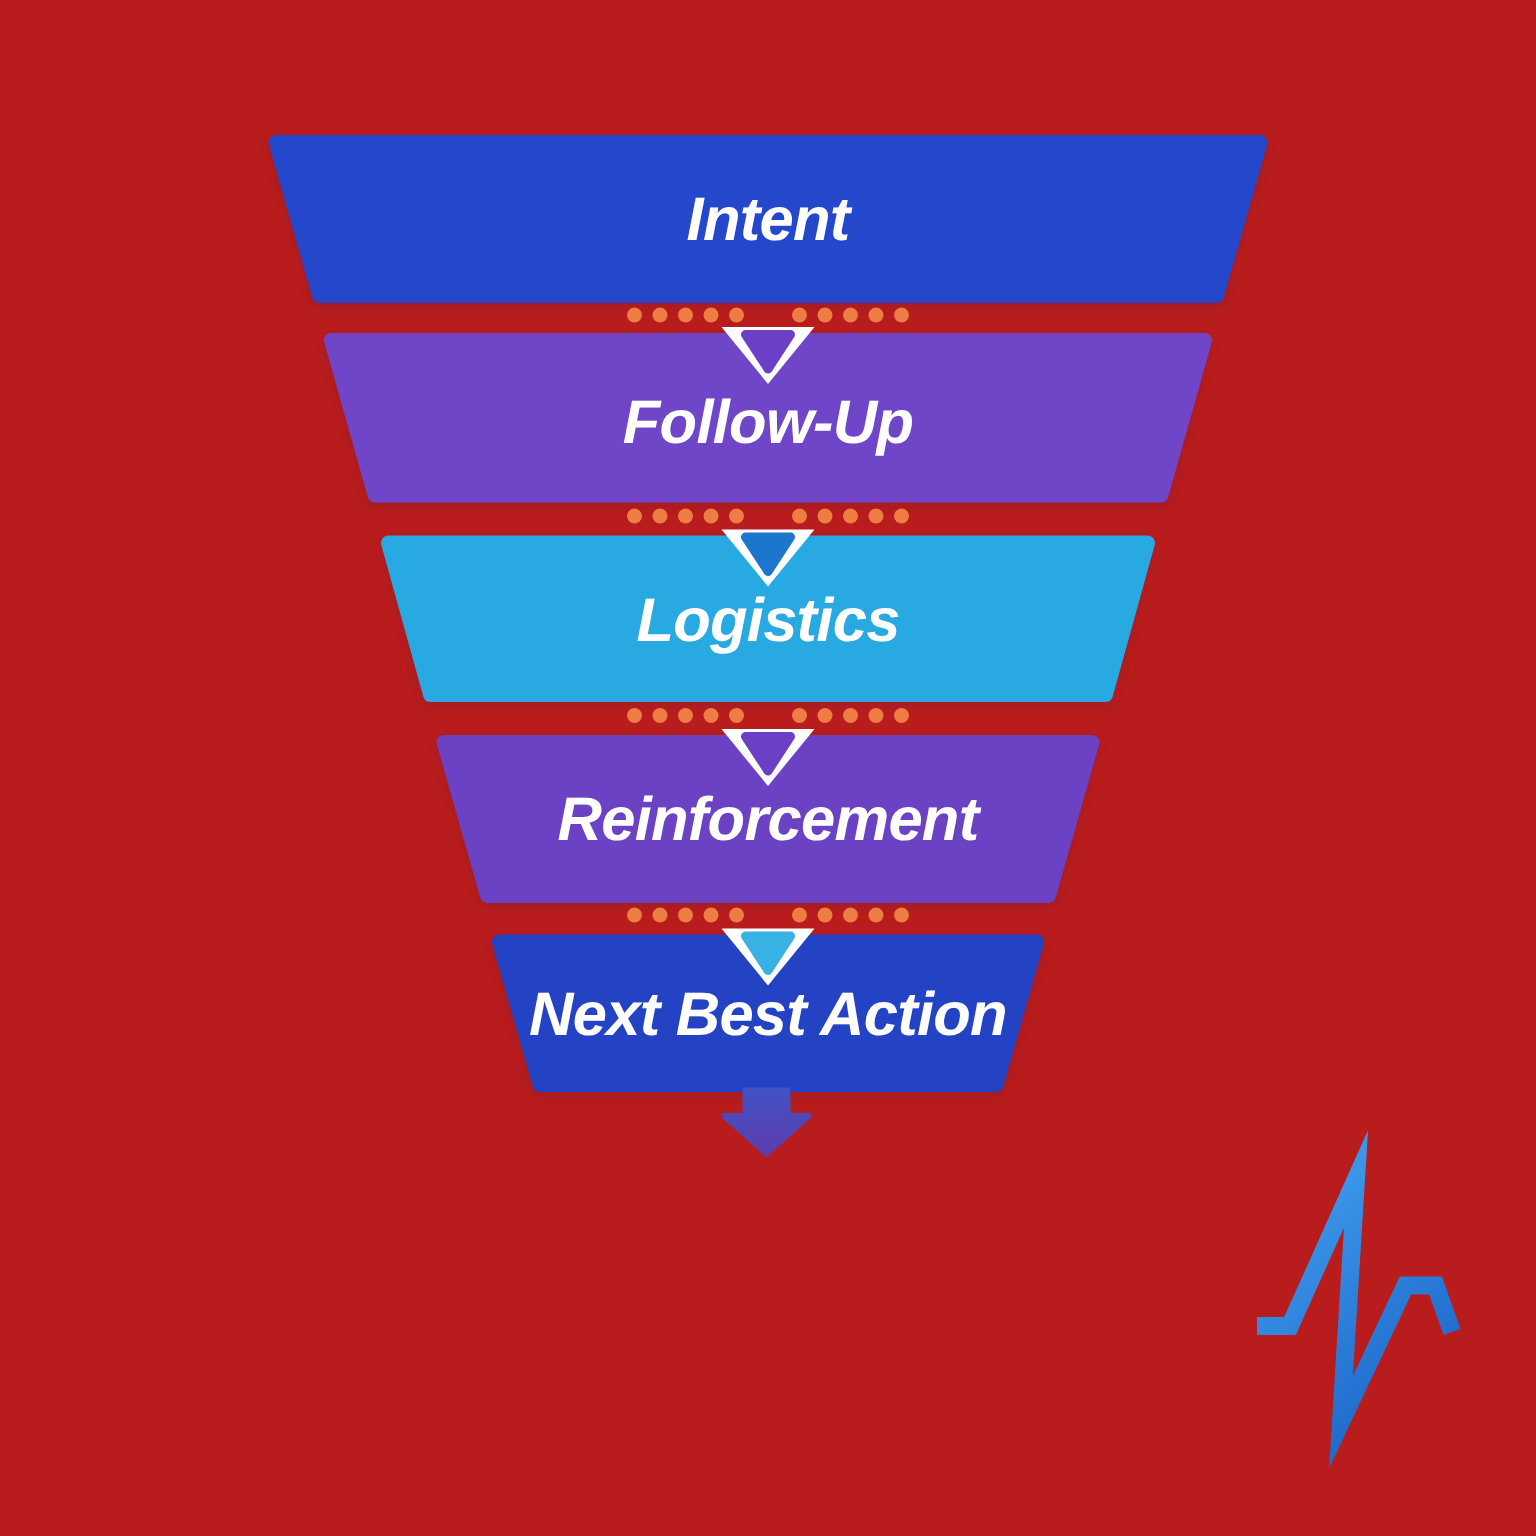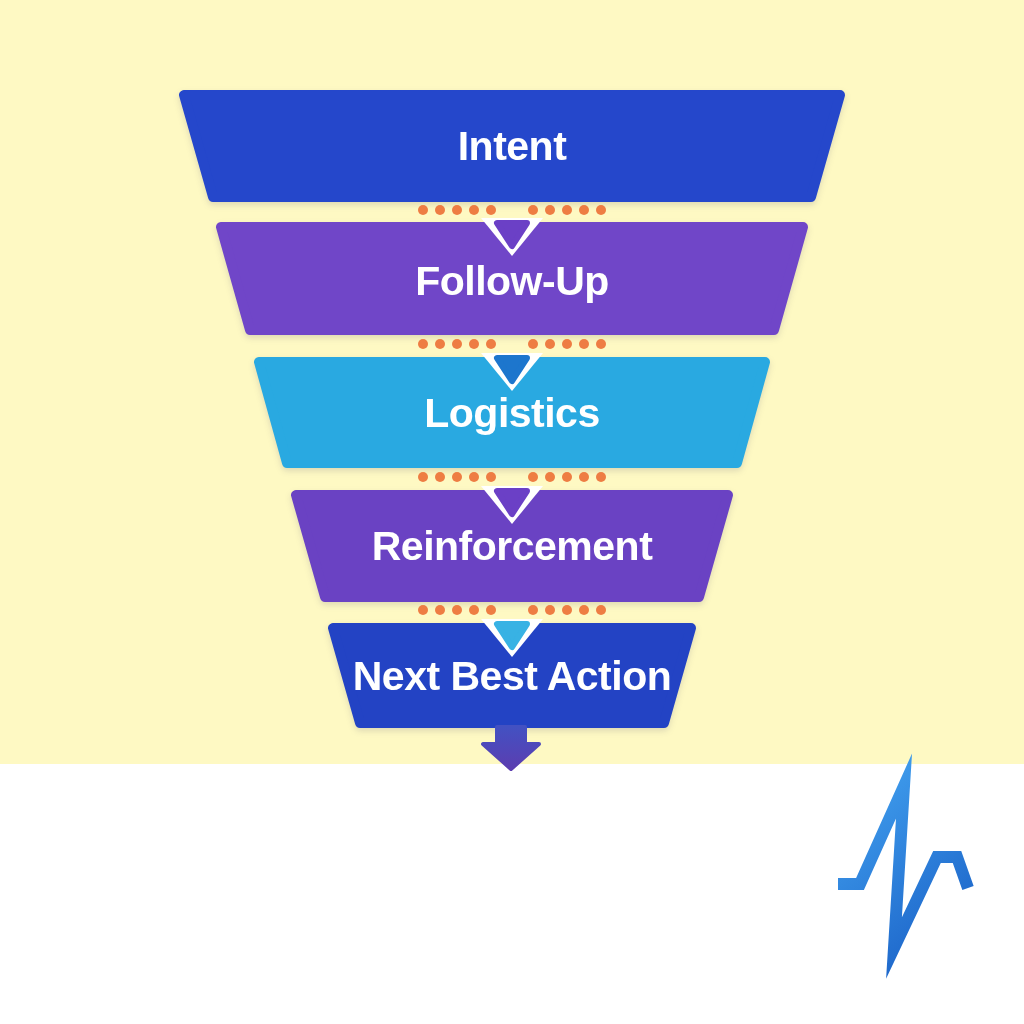--- a/index.html
+++ b/index.html
@@ -7,22 +7,23 @@
     padding: 0;
     width: 1024px;
     height: 1024px;
     background: #ffffff;
     overflow: hidden;
     font-family: "Liberation Sans", sans-serif;
   }
   .canvas {
     position: relative;
     width: 1024px;
-    height: 764px;
-    background: #fef9c3;
+    height: 1024px;
+    background: #b91c1c;
+    font-style: italic;
   }
   svg { display: block; }
   .stage-label {
     font-family: "Liberation Sans", sans-serif;
     font-weight: bold;
     font-size: 41px;
     letter-spacing: -0.5px;
     fill: #ffffff;
     text-anchor: middle;
   }

